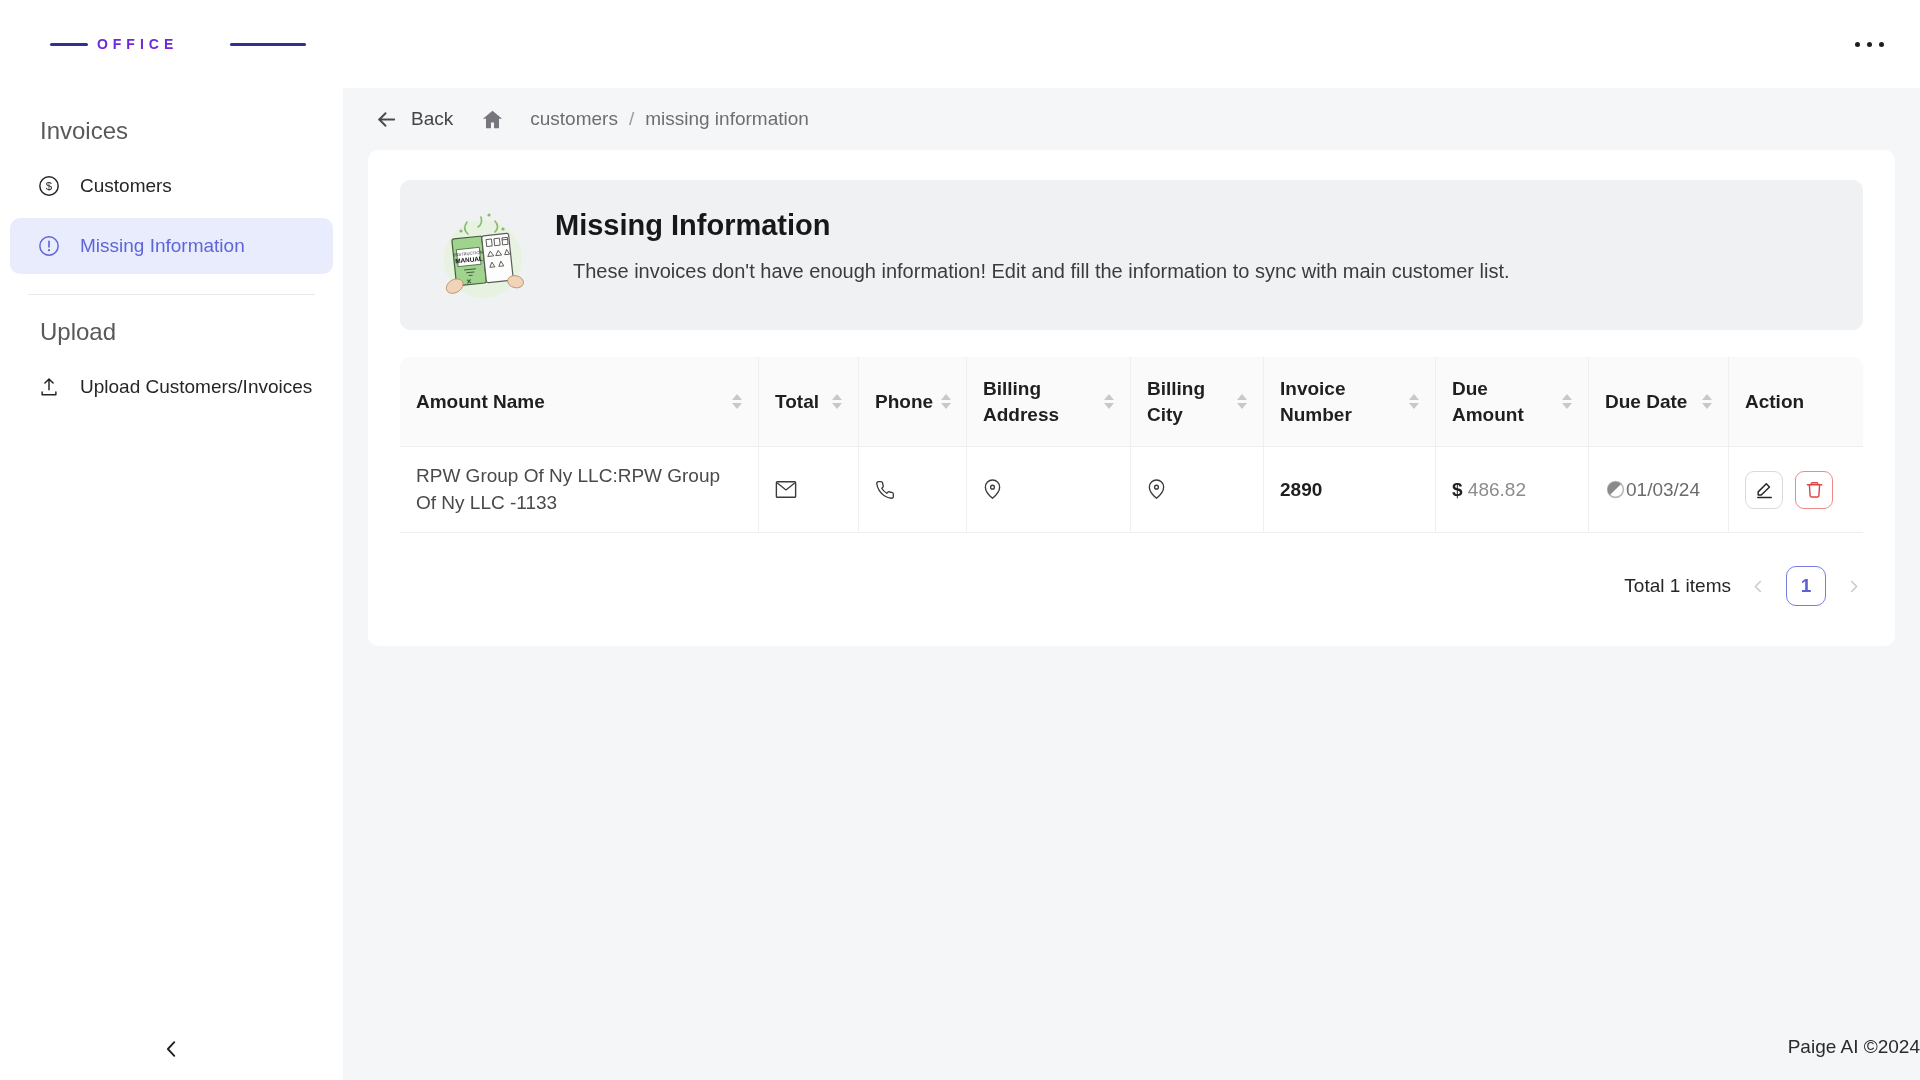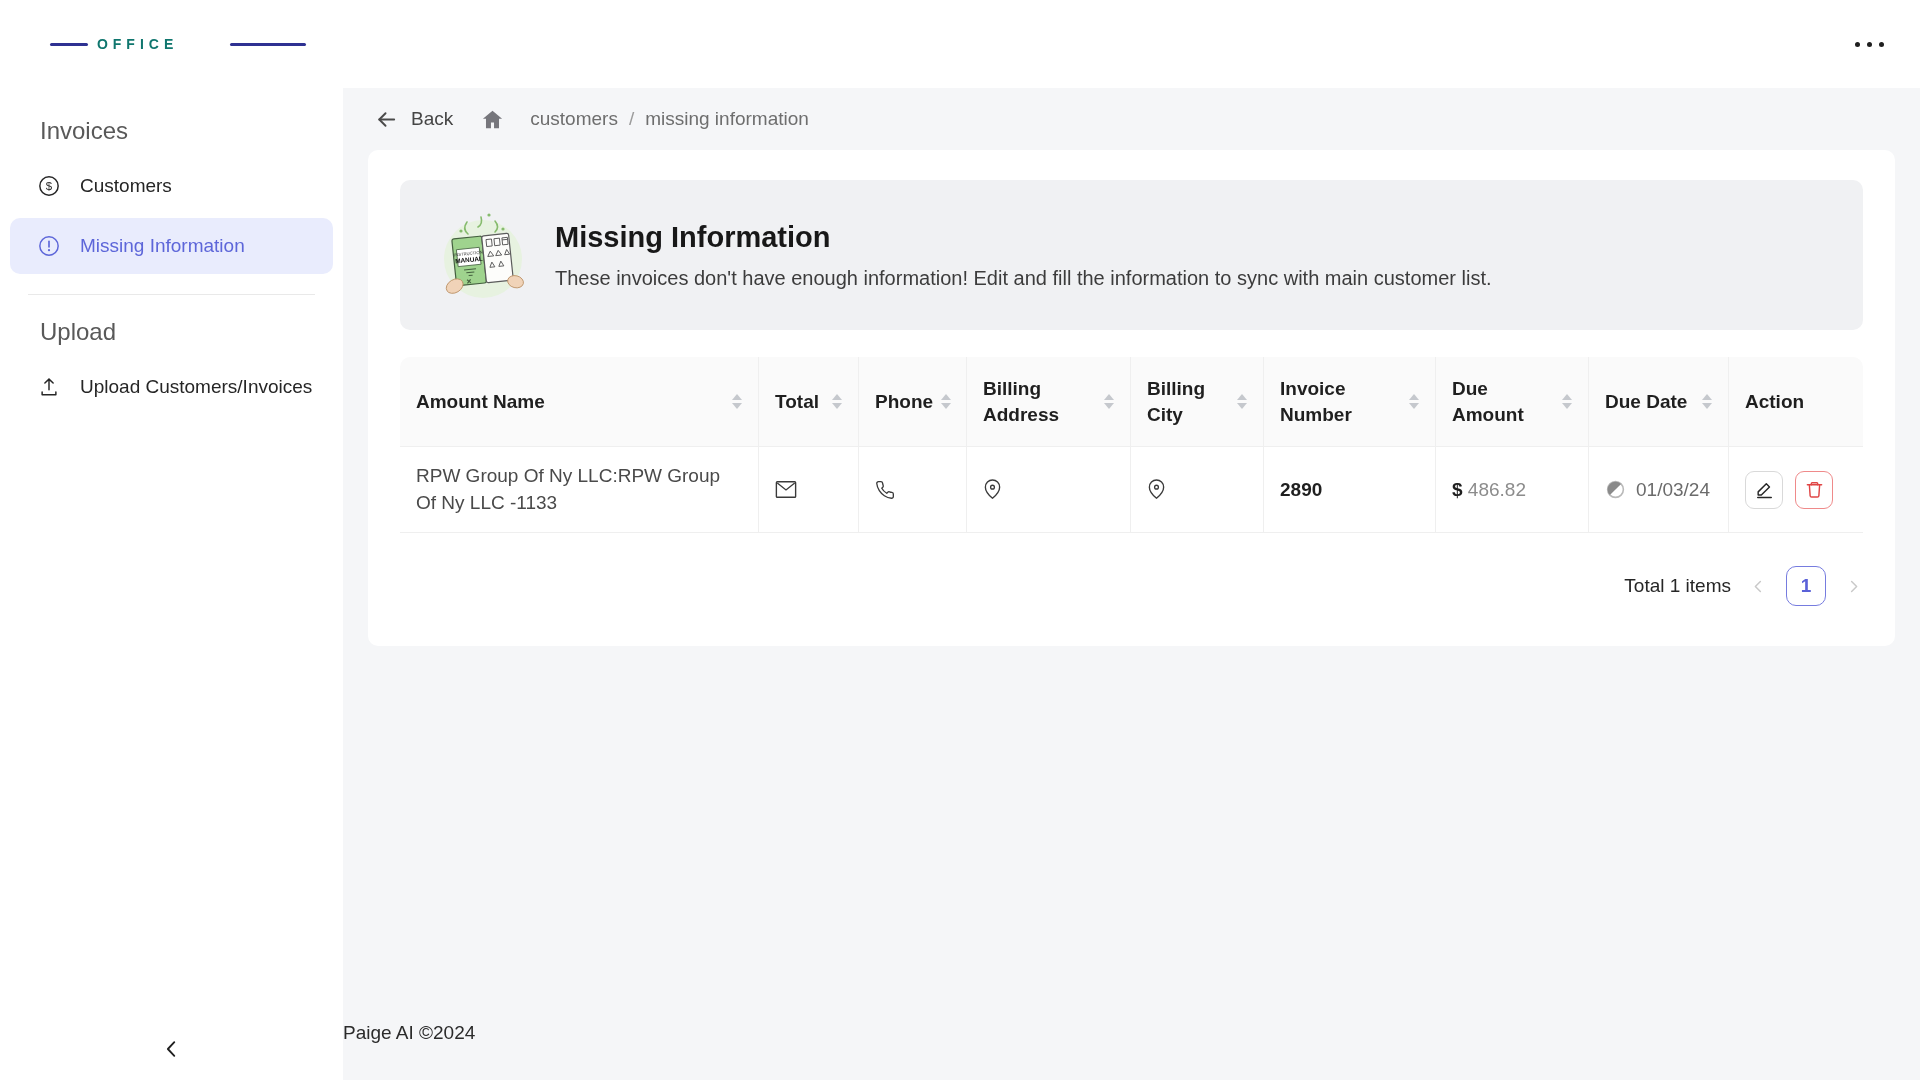--- a/index.html
+++ b/index.html
@@ -22,21 +22,21 @@
     font-family: "DejaVu Sans", sans-serif;
     font-size: 60px; line-height: 1.05; letter-spacing: 1px;
     color: #2e3192; font-weight: 400;
   }
   .logo-word .green { color: #8dc63f; }
   .logo-sub { display: flex; align-items: center; margin: -4px 0 0 6px; }
   .logo-sub .line { height: 3px; background: #2e3192; border-radius: 2px; }
   .line-left { width: 44px; margin-right: 9px; }
   .line-right { width: 88px; margin-left: 52px; }
   .logo-office {
-    color: #0f766e; font-size: 14px; font-weight: 700; letter-spacing: 5px;
+    color: #6d28d9; font-size: 14px; font-weight: 700; letter-spacing: 5px;
   }
   .menu { margin-top: 56px; }
   .group-title {
     height: 46px; display: flex; align-items: center;
     padding-left: 40px; color: #595959; font-size: 24px;
   }
   .menu-item {
     height: 56px; margin: 4px 10px; border-radius: 10px;
     display: flex; align-items: center; gap: 20px;
     padding-left: 28px; font-size: 19px; color: #262626; cursor: pointer;
@@ -77,21 +77,21 @@
   .card {
     margin: 0 25px; background: #fff; border-radius: 10px;
     padding: 30px 32px 40px; flex: none;
   }
   .banner {
     background: #f0f1f3; border-radius: 10px; height: 150px;
     display: flex; align-items: center; gap: 26px; padding: 0 30px 0 37px;
   }
   .banner-illus { width: 92px; height: 92px; flex: none; }
   .banner-title { margin: 0 0 13px 0; font-size: 29px; font-weight: 700; color: #181818; }
-  .banner-desc { margin: 0; font-size: 20px; color: #3c3c3c; }
+  .banner-desc { margin: 18px; font-size: 20px; color: #3c3c3c; }
 
   
   table.grid { width: 100%; margin-top: 27px; border-collapse: separate; border-spacing: 0; table-layout: fixed; }
   .grid th {
     background: #fafafa; text-align: left; vertical-align: middle;
     padding: 19px 16px; font-size: 19px; font-weight: 600; color: #1f1f1f;
     border-bottom: 1px solid #efefef; border-right: 1px solid #efefef;
     line-height: 1.35; cursor: pointer;
   }
   .grid th:last-child { border-right: none; cursor: default; }
@@ -103,41 +103,41 @@
   .caret-down { width: 0; height: 0; border-left: 5px solid transparent; border-right: 5px solid transparent; border-top: 6px solid #c5c8cd; }
   .grid td {
     background: #fff; vertical-align: middle;
     padding: 16px; font-size: 19px; color: #4a4a4a; line-height: 1.4;
     border-bottom: 1px solid #efefef; border-right: 1px solid #efefef;
   }
   .grid td:last-child { border-right: none; }
   .cell-strong { font-weight: 700; color: #1f1f1f; }
   .amount-currency { font-weight: 700; color: #1f1f1f; }
   .amount-value { color: #8c8c8c; }
-  .due-date { display: flex; align-items: center; gap: 10px; color: #6b6b6b; text-align: center; }
+  .due-date { display: flex; align-items: center; color: #6b6b6b; text-align: center; }
   .actions { display: flex; gap: 12px; }
   .icon-btn {
     width: 38px; height: 38px; border-radius: 9px; background: #fff;
     border: 1px solid #d9d9d9; display: flex; align-items: center; justify-content: center;
     cursor: pointer; padding: 0;
   }
   .icon-btn.danger { border-color: #ef8a8a; }
 
   
   .pagination {
     display: flex; justify-content: flex-end; align-items: center;
     gap: 18px; margin-top: 33px; font-size: 19px; color: #262626;
   }
   .page-arrow { background: none; border: none; padding: 2px; display: flex; cursor: default; }
   .page-number {
     width: 40px; height: 40px; border: 1.5px solid #767cdf; border-radius: 10px;
     color: #5a61d8; font-weight: 600; font-size: 19px; background: #fff;
     display: flex; align-items: center; justify-content: center; cursor: pointer;
   }
-  .footer { margin-top: auto; text-align: left; padding-bottom: 36px; font-size: 19px; color: #2b2b2b; }
+  .footer { margin-top: auto; text-align: right; padding-bottom: 22px; font-size: 19px; color: #2b2b2b; }
 </style>
 </head>
 <body>
 
 <aside class="sidebar">
   <div class="logo">
     <div class="logo-sub">
       <span class="line line-left"></span>
       <span class="logo-office">OFFICE</span>
       <span class="line line-right"></span>

